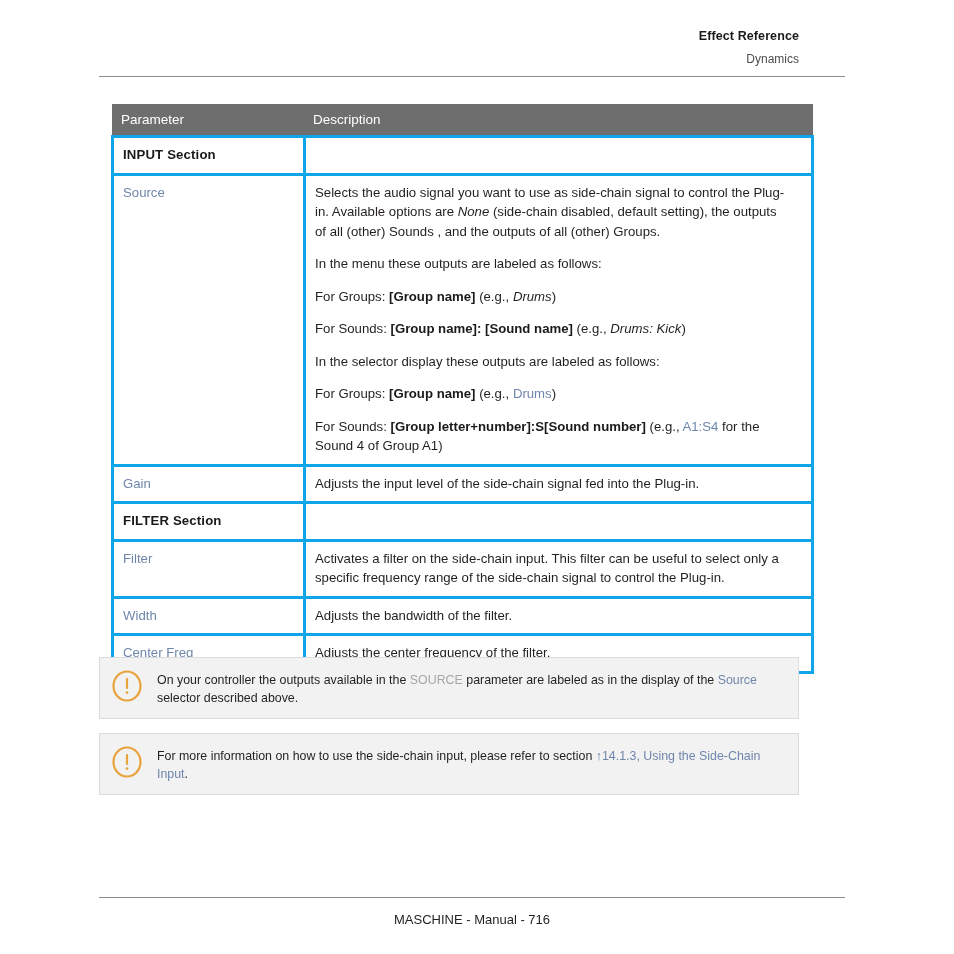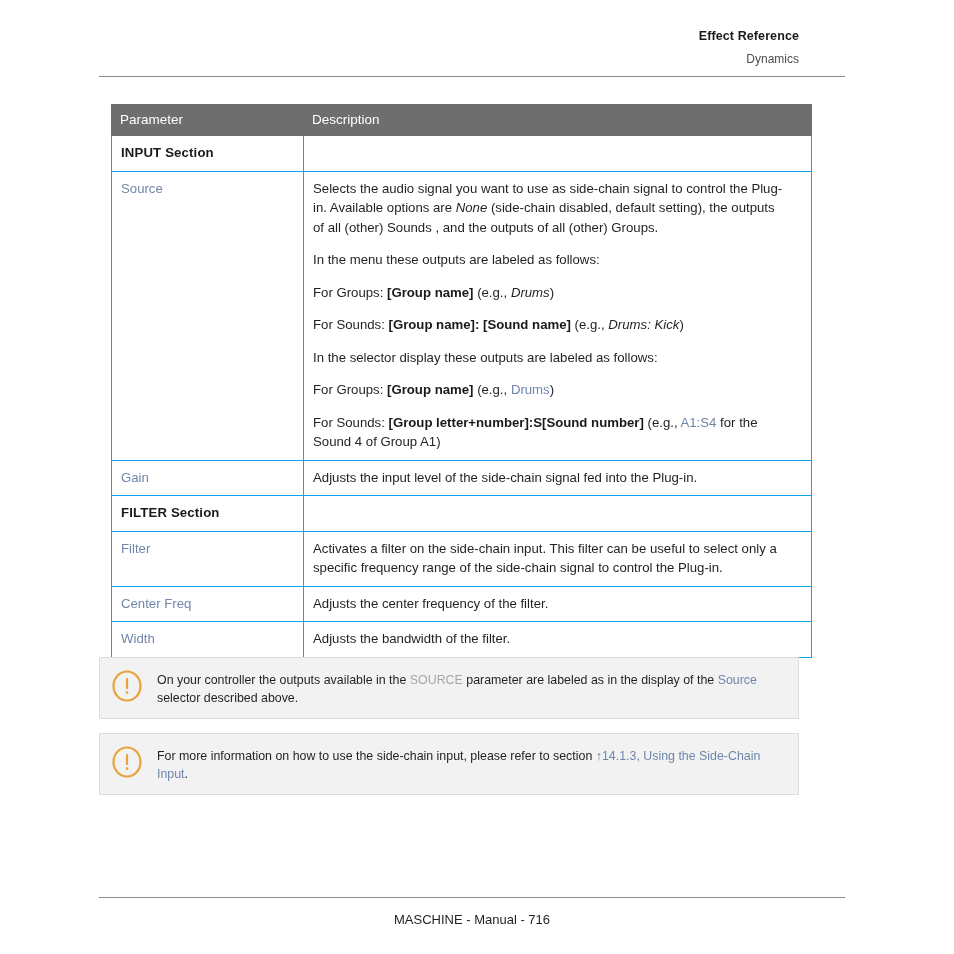--- a/index.html
+++ b/index.html
@@ -74,21 +74,21 @@
     padding: 6px 8px 7px 8px;
     border: 1px solid #6e6e6e;
     line-height: 17px;
   }
   .ptable th.thdiv {
     border-left: 1px solid #ffffff;
     margin-top: 17px;
   }
 
   .ptable td {
-    border: 1px solid #0ea5e9;
+    border: 3px solid #0ea5e9;
     padding: 7px 24px 8px 9px;
     vertical-align: top;
     line-height: 19.5px;
     font-size: 13.2px;
     color: #231f20;
   }
   .ptable td.param {
     color: #6f86ab;
   }
   .ptable td.section {
@@ -213,27 +213,27 @@
         <td class="section">FILTER Section</td>
         <td></td>
       </tr>
 
       <tr>
         <td class="param">Filter</td>
         <td>Activates a filter on the side-chain input. This filter can be useful to select only a specific frequency range of the side-chain signal to control the Plug-in.</td>
       </tr>
 
       <tr>
+        <td class="param">Width</td>
+        <td>Adjusts the bandwidth of the filter.</td>
+      </tr>
+
+      <tr>
         <td class="param">Center Freq</td>
         <td>Adjusts the center frequency of the filter.</td>
-      </tr>
-
-      <tr>
-        <td class="param">Width</td>
-        <td>Adjusts the bandwidth of the filter.</td>
       </tr>
     </tbody>
   </table>
 
   <div class="note note1">
     <span class="note-icon">
       <svg width="32" height="32" viewBox="0 0 32 32">
         <ellipse cx="16" cy="16" rx="13.5" ry="14.5" fill="none" stroke="#e8a33d" stroke-width="2.2"></ellipse>
         <rect x="14.9" y="8" width="2.2" height="11" rx="1" fill="#e8a33d"></rect>
         <circle cx="16" cy="22.6" r="1.35" fill="#e8a33d"></circle>

